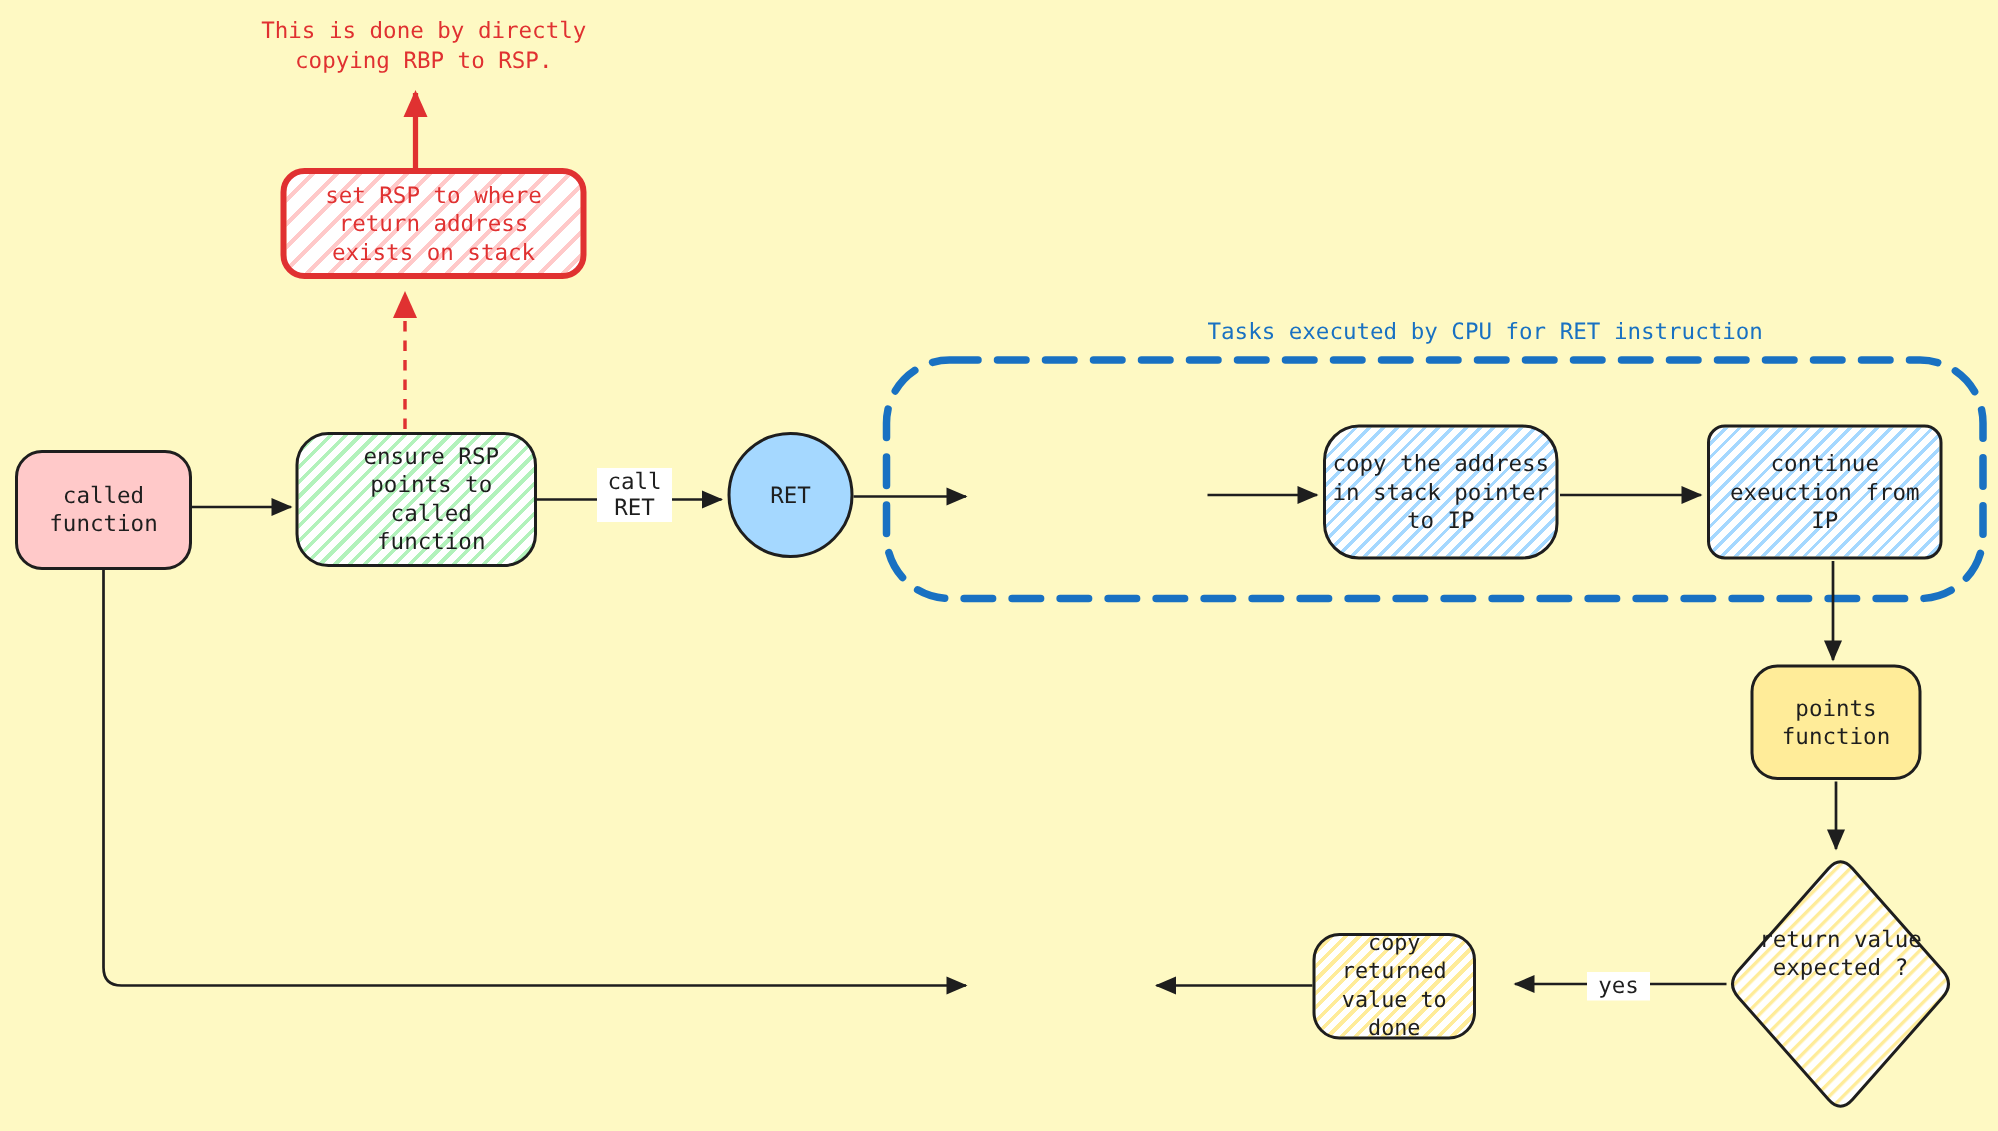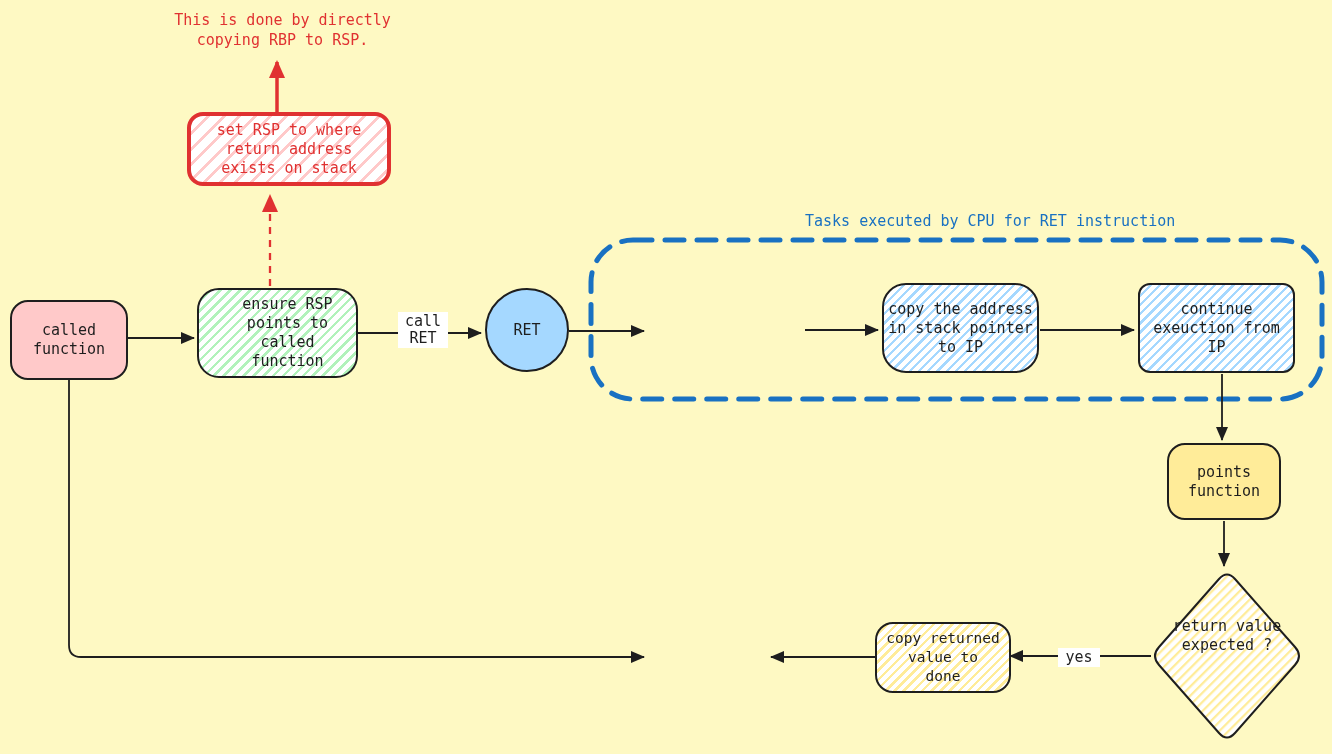--- a/index.html
+++ b/index.html
@@ -171,21 +171,21 @@
 
   <div class="diamond-label" style="left:1167px;top:617px;width:120px;">
     <span>return</span>
     <span>value</span>
     <span>expected</span>
     <span>?</span>
   </div>
 
   <div class="edge-label" style="left:1058px;top:648px;width:38px;">yes</div>
 
-  <div class="node rounded hatch-yellow" style="left:875px;top:622px;width:136px;height:71px;font-size:14.5px;">
+  <div class="node rounded hatch-yellow" style="left:875px;top:622px;width:109px;height:71px;font-size:14.5px;">
     <div>
       <span>copy returned</span>
       <span>value to</span>
       <span>done</span>
     </div>
   </div>
 
 
 </div>
 

